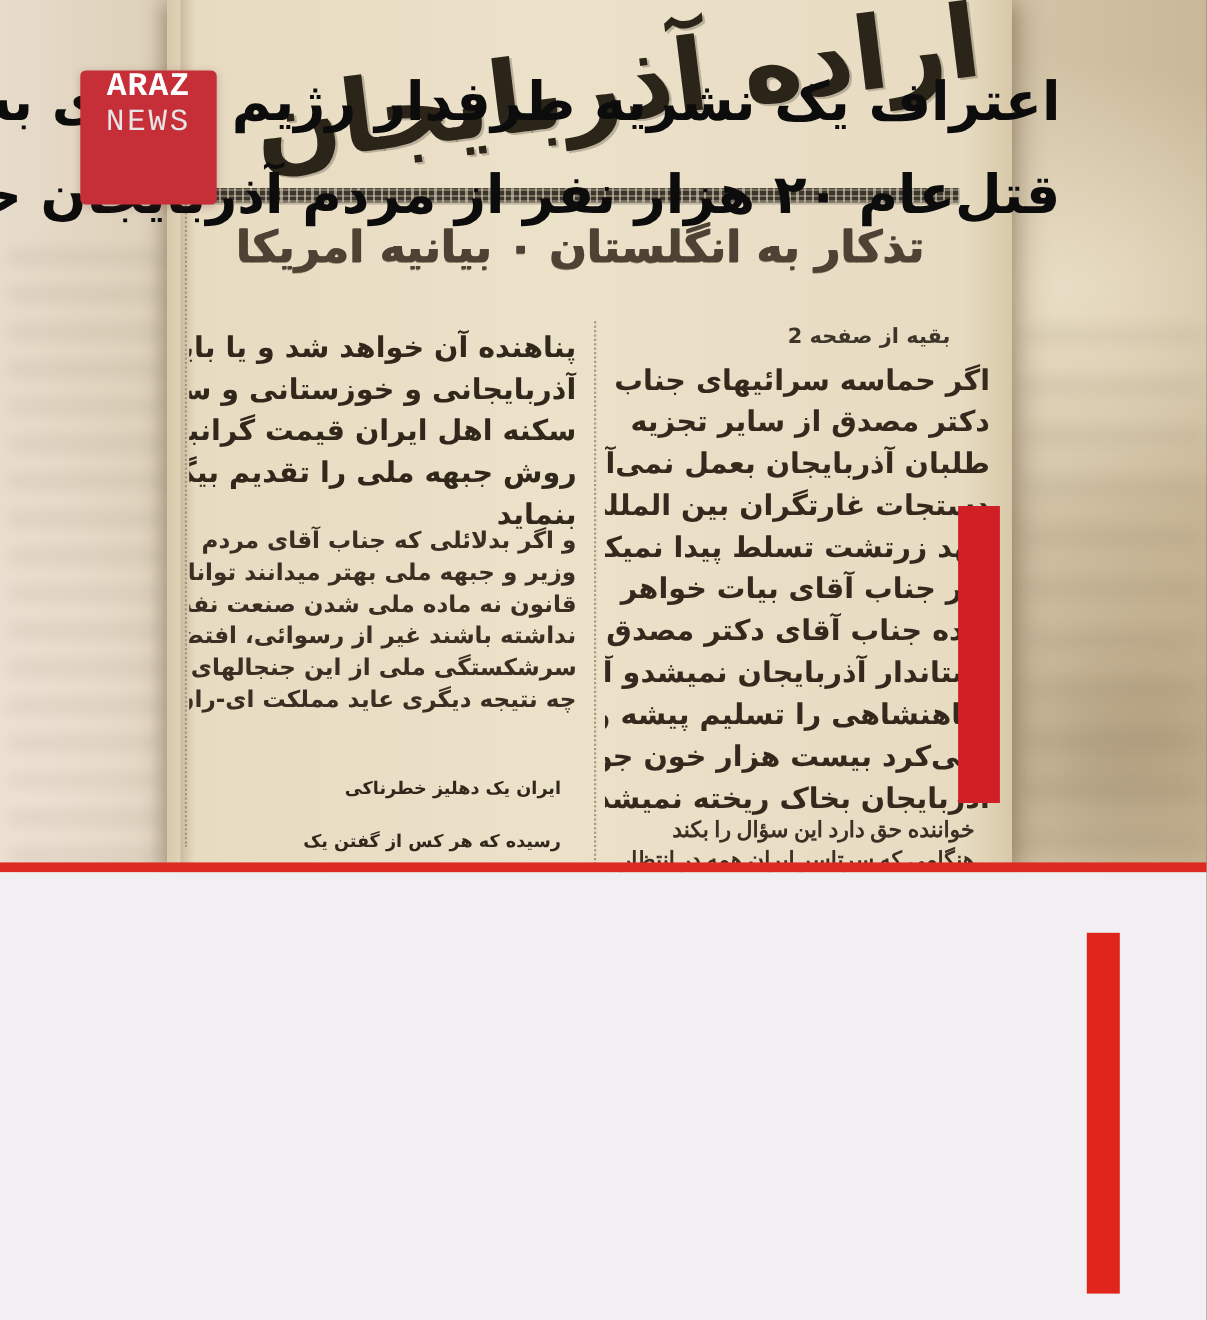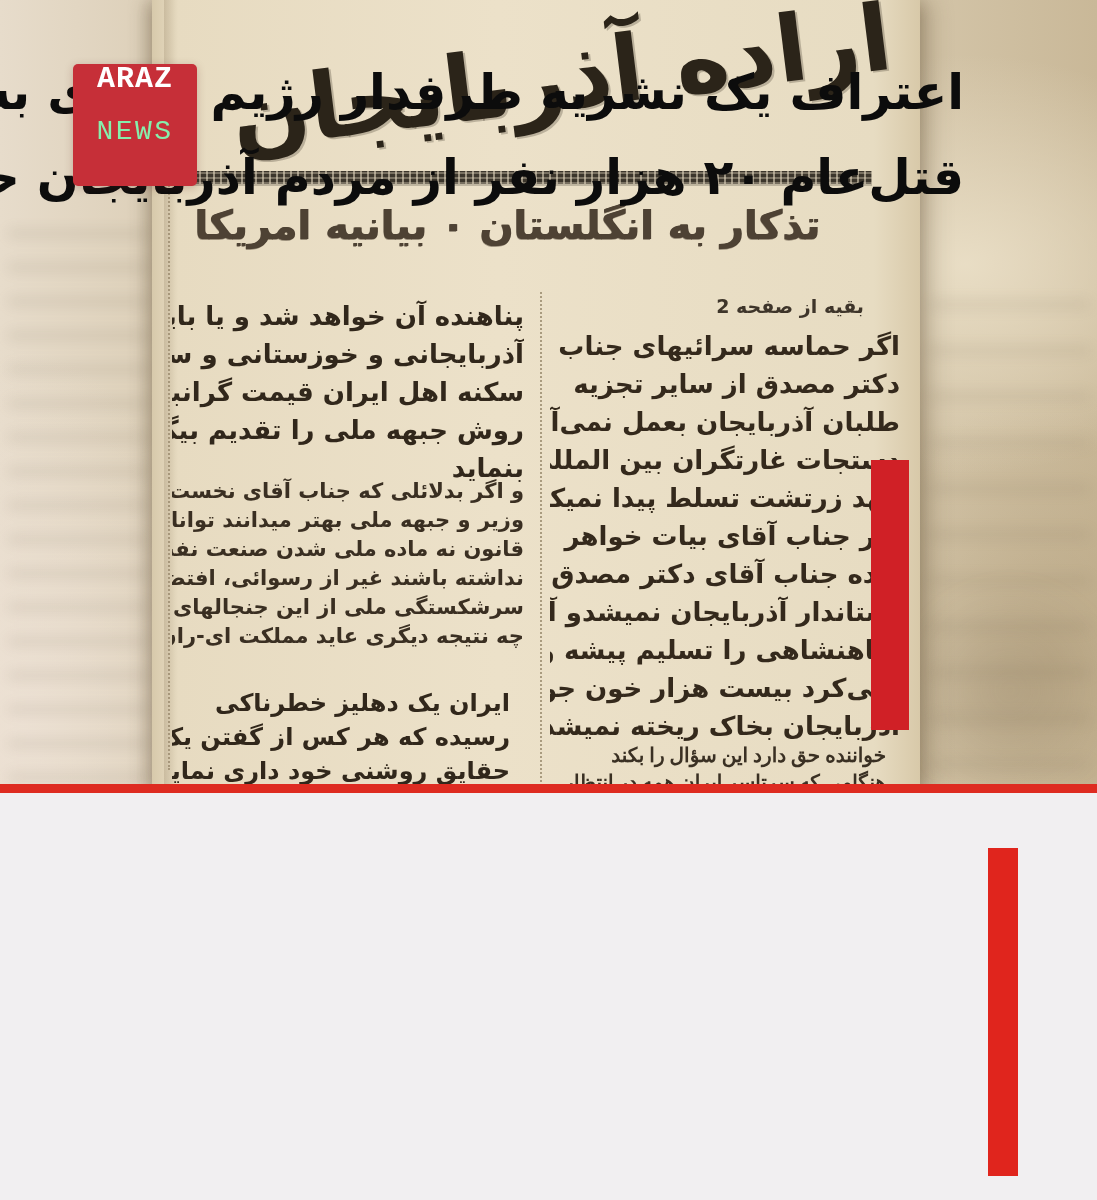--- a/index.html
+++ b/index.html
@@ -47,21 +47,21 @@
     white-space:nowrap;
   }
   .masthead-rule{
     position:absolute;left:26px;right:48px;top:171px;height:13px;background:#3c362c;
     background-image:
       repeating-linear-gradient(90deg, rgba(232,220,195,.55) 0 2px, rgba(232,220,195,0) 2px 7px),
       repeating-linear-gradient(0deg, rgba(232,220,195,.35) 0 2px, rgba(232,220,195,0) 2px 5px);
     box-shadow:0 2px 0 rgba(60,54,44,.25);
   }
   .subtitle{
-    position:absolute;top:202px;left:78px;width:590px;
+    position:absolute;top:202px;left:98px;width:590px;
     direction:rtl;text-align:center;
     font-size:40px;font-weight:bold;color:#4e4234;letter-spacing:1px;
     text-shadow:1px 0 0 #4e4234, 0 1px 0 rgba(78,66,52,.5);
     white-space:nowrap;
   }
   .continued-note{
     position:absolute;top:295px;right:56px;
     direction:rtl;font-size:19px;font-weight:bold;color:#3e352a;
   }
   .col-sep{position:absolute;left:388px;top:292px;height:494px;width:0;
@@ -71,21 +71,21 @@
   .col .line{white-space:nowrap;overflow:hidden;}
   .col-right{top:327px;right:20px;width:350px;}
   .col-right .line{font-size:26px;line-height:38px;color:#34291c;}
   .col-right-small{top:742px;right:34px;width:336px;}
   .col-right-small .line{font-size:20px;line-height:27px;color:#3a3023;font-weight:bold;font-family:Liberation Serif, serif;}
   .col-left-p1{top:297px;right:396px;width:352px;}
   .col-left-p1 .line{font-size:26px;line-height:38px;color:#31271b;}
   .col-left-p2{top:477px;right:396px;width:352px;}
   .col-left-p2 .line{font-size:21px;line-height:29px;color:#3a2f22;}
   .col-left-p3{top:686px;right:410px;width:338px;}
-  .col-left-p3 .line{font-size:24px;line-height:34px;color:#31271b;}
+  .col-left-p3 .line{font-size:16px;line-height:34px;color:#31271b;margin-top:14px;}
 
   .paper-red-bar{position:absolute;left:719px;top:460px;width:38px;height:270px;background:#d02026;}
 
   
   .red-line{position:absolute;left:0;top:784px;width:1097px;height:9px;background:#de2b21;}
   .caption-band{position:absolute;left:0;top:793px;width:1097px;height:407px;background:#f1eff1;}
   .caption-text{
     position:absolute;top:50px;right:133px;width:890px;
     direction:rtl;text-align:right;
     font-size:49px;font-weight:bold;color:#0c0c0c;line-height:85px;
@@ -95,21 +95,21 @@
 
   
   .logo{
     position:absolute;left:73px;top:64px;width:124px;height:122px;
     background:#c62f38;border-radius:5px;
     display:flex;flex-direction:column;align-items:center;justify-content:flex-start;gap:3px;
     box-shadow:0 2px 8px rgba(100,40,30,.25);
     font-family:Liberation Mono, monospace;
   }
   .logo-araz{color:#ffffff;font-size:30px;font-weight:bold;letter-spacing:1px;line-height:30px;}
-  .logo-news{color:#86efac;font-size:28px;font-weight:400;letter-spacing:2.5px;line-height:30px;margin-top:20px;}
+  .logo-news{color:#e5e5e5;font-size:28px;font-weight:400;letter-spacing:2.5px;line-height:30px;}
 </style>
 </head>
 <body>
 
 <div class="canvas">
 
   <div class="bg-ghost left"></div>
   <div class="bg-ghost right"></div>
   <div class="bg-ghost smudge"></div>
 
@@ -148,21 +148,21 @@
 
     <div class="col col-left-p1">
         <div class="line">پناهنده آن خواهد شد و یا باید</div>
         <div class="line">آذربایجانی و خوزستانی و سایر</div>
         <div class="line">سکنه اهل ایران قیمت گرانبهای</div>
         <div class="line">روش جبهه ملی را تقدیم بیگانگان</div>
         <div class="line">بنماید</div>
       </div>
 
     <div class="col col-left-p2">
-        <div class="line">و اگر بدلائلی که جناب آقای نخست</div>
+        <div class="line">و اگر بدلائلی که جناب آقای مردم</div>
         <div class="line">وزیر و جبهه ملی بهتر میدانند توانائی اجرای</div>
         <div class="line">قانون نه ماده ملی شدن صنعت نفت را</div>
         <div class="line">نداشته باشند غیر از رسوائی، افتضاح و</div>
         <div class="line">سرشکستگی ملی از این جنجالهای یکساله</div>
         <div class="line">چه نتیجه دیگری عاید مملکت ای-ران</div>
       </div>
 
     <div class="col col-left-p3">
         <div class="line">ایران یک دهلیز خطرناکی</div>
         <div class="line">رسیده که هر کس از گفتن یک</div>

